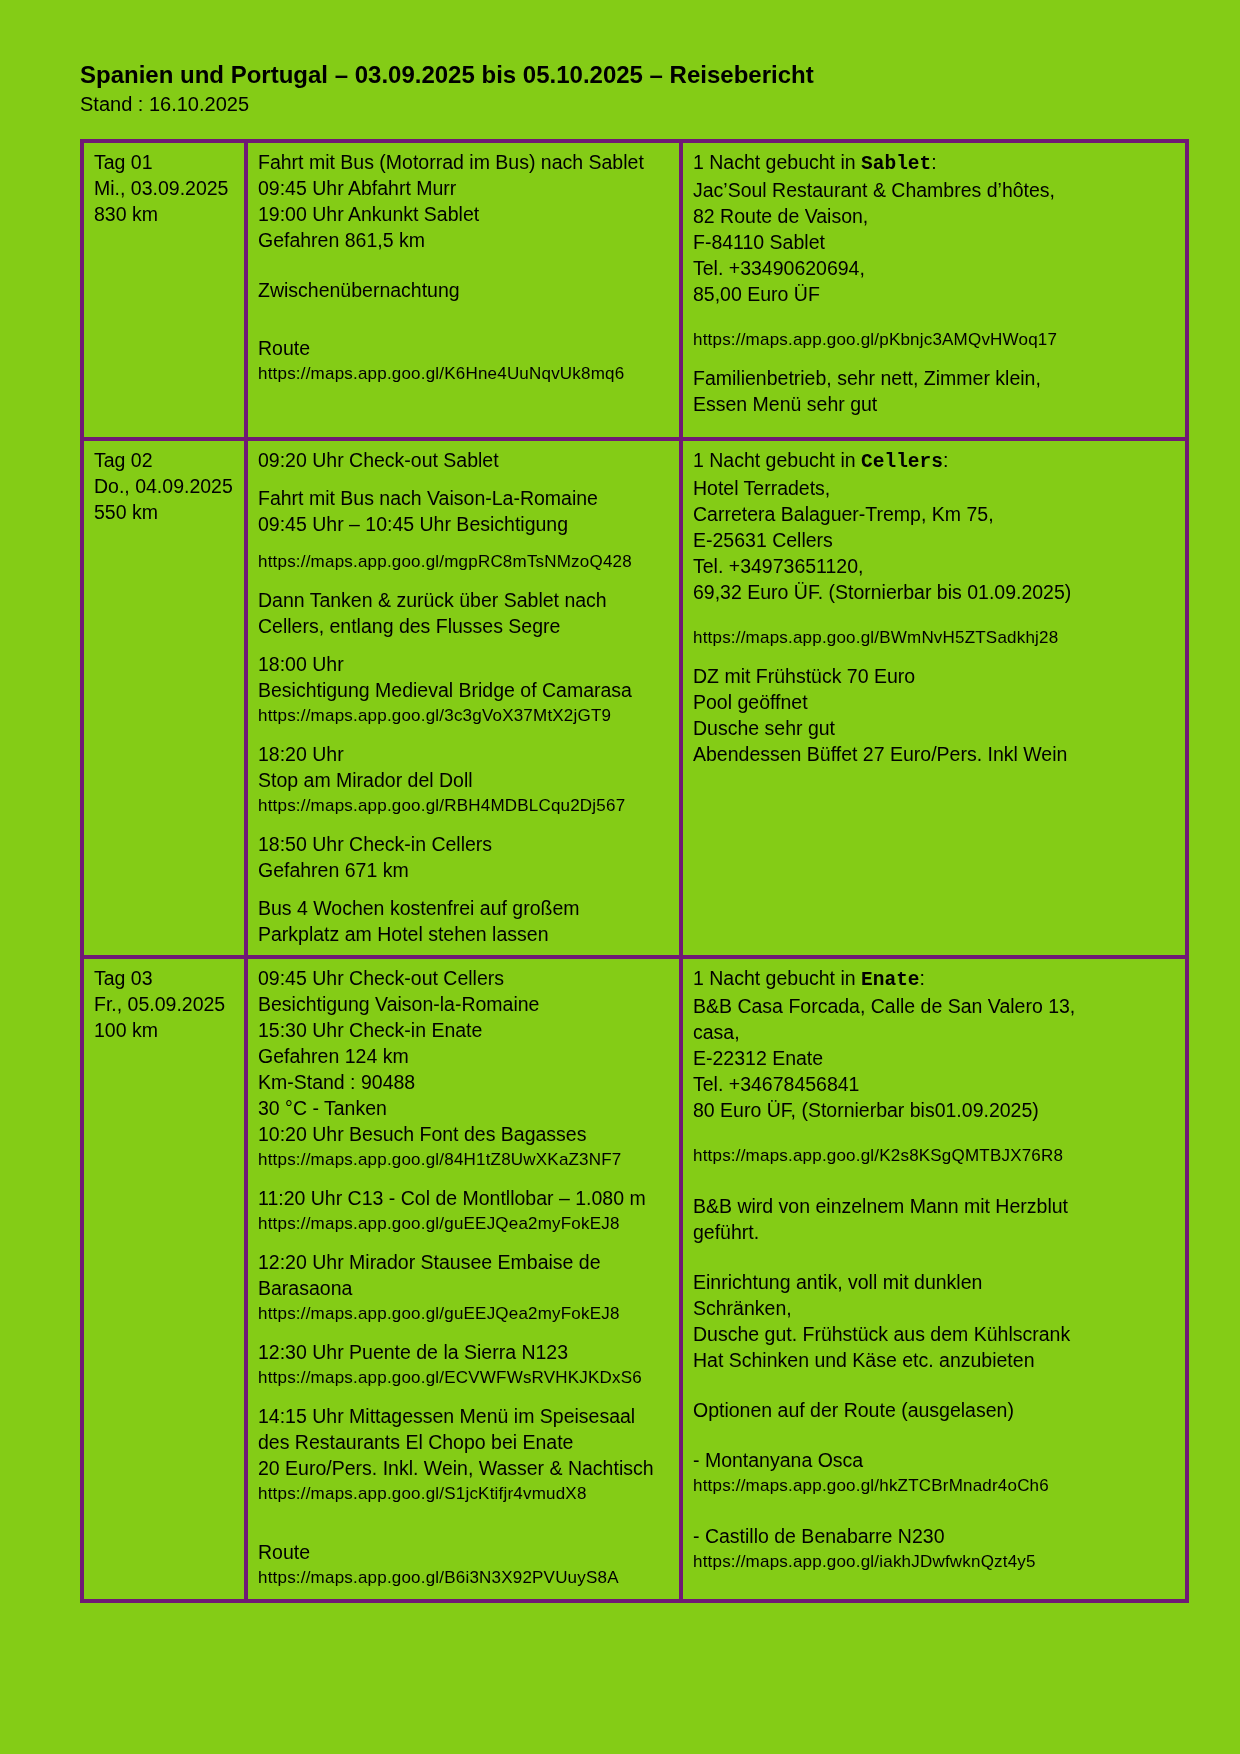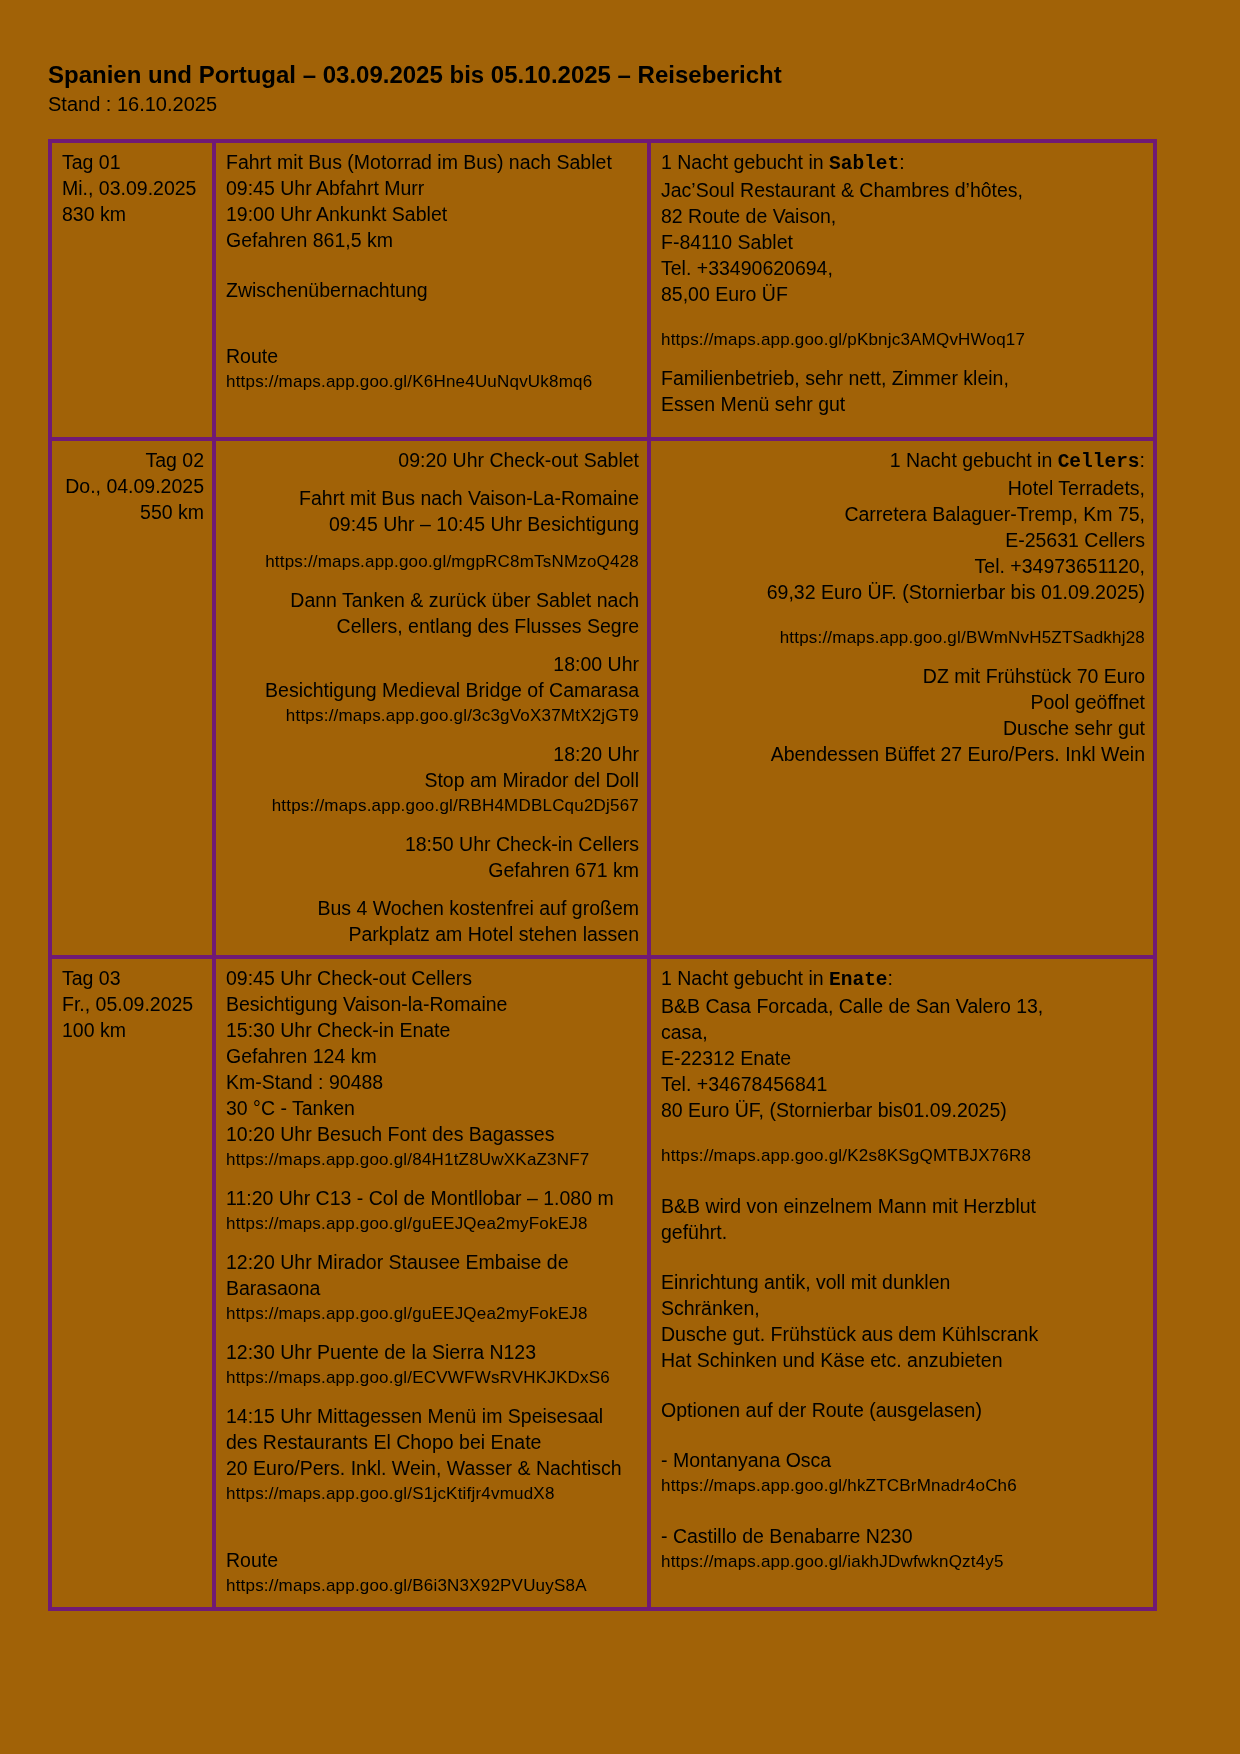--- a/index.html
+++ b/index.html
@@ -1,24 +1,24 @@
 <!DOCTYPE html>
 <html><head>
 <meta charset="utf-8">
 <style>
   html, body { margin: 0; padding: 0; background: #ffffff; }
   .doc {
     position: relative;
     width: 1240px;
     height: 1754px;
-    background: #a16207;
+    background: #84cc16;
     color: #000000;
     font-family: "Liberation Sans", sans-serif;
     box-sizing: border-box;
-    padding: 60px 67px 0 48px;
+    padding: 60px 67px 0 80px;
     overflow: hidden;
   }
   .title {
     font-size: 24px;
     font-weight: bold;
     margin: 0;
     line-height: 30px;
   }
   .stand {
     font-size: 20px;
@@ -35,28 +35,28 @@
   col.c2 { width: 435px; }
   col.c3 { width: 506px; }
   td.cell {
     border: 4px solid #701a75;
     vertical-align: top;
     padding: 6px 8px 8px 10px;
     font-size: 19.5px;
     line-height: 26px;
   }
   tr.r1 { height: 298px; }
-  tr.r2 { height: 424px; text-align: right; }
+  tr.r2 { height: 424px; }
   tr.r3 { height: 643px; }
   .p { white-space: pre-line; margin: 0; }
   .mt0  { margin-top: 0; }
   .mtsm { margin-top: 20px; }
   .mt   { margin-top: 12px; }
   .mtg  { margin-top: 24px; }
-  .mtg2 { margin-top: 40px; }
+  .mtg2 { margin-top: 32px; }
   .url  { font-size: 17px; line-height: 26px; letter-spacing: 0.2px; }
   b { font-weight: bold; font-family: Liberation Mono, monospace; }
   .footer {
     width: 1105px;
     box-sizing: border-box;
     margin-top: 66px;
     text-align: right;
     padding-right: 168px;
     font-size: 19px;
   }

